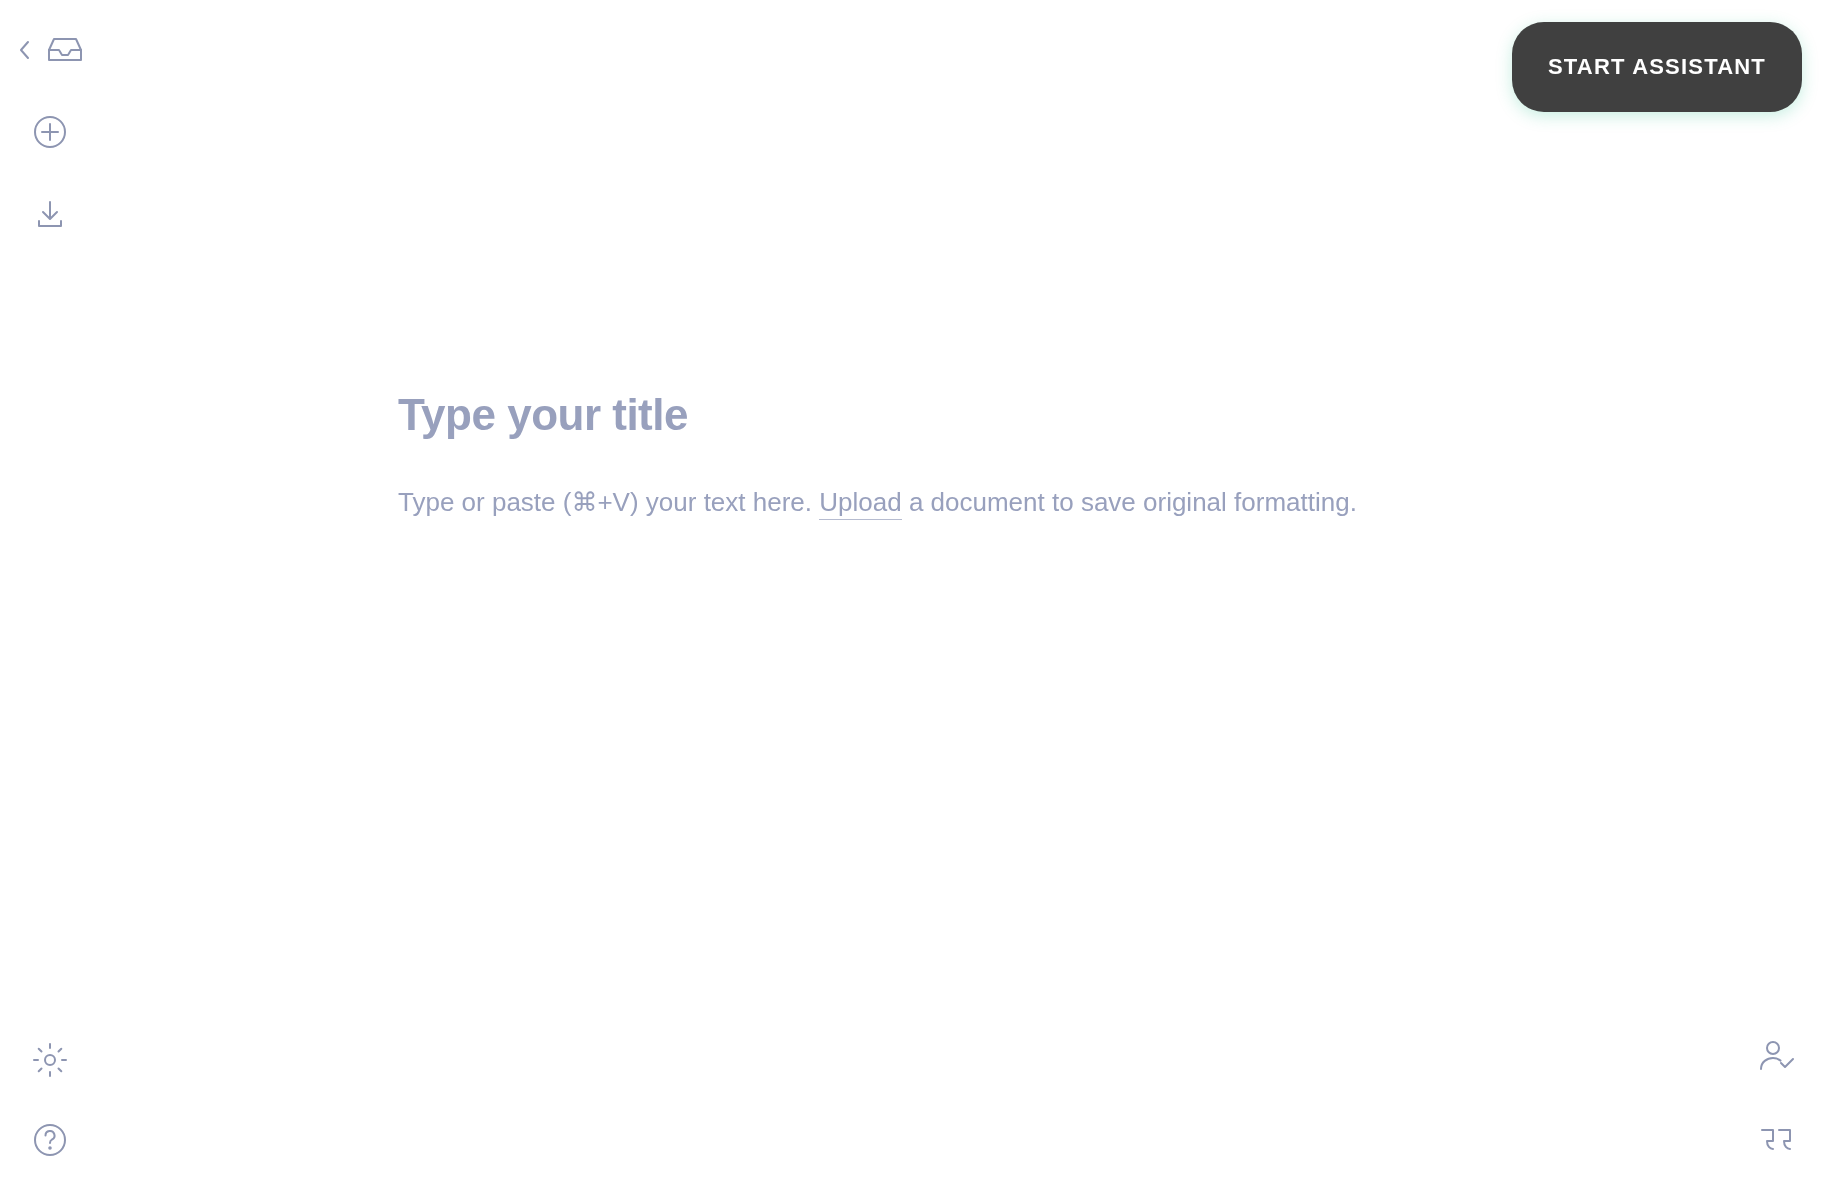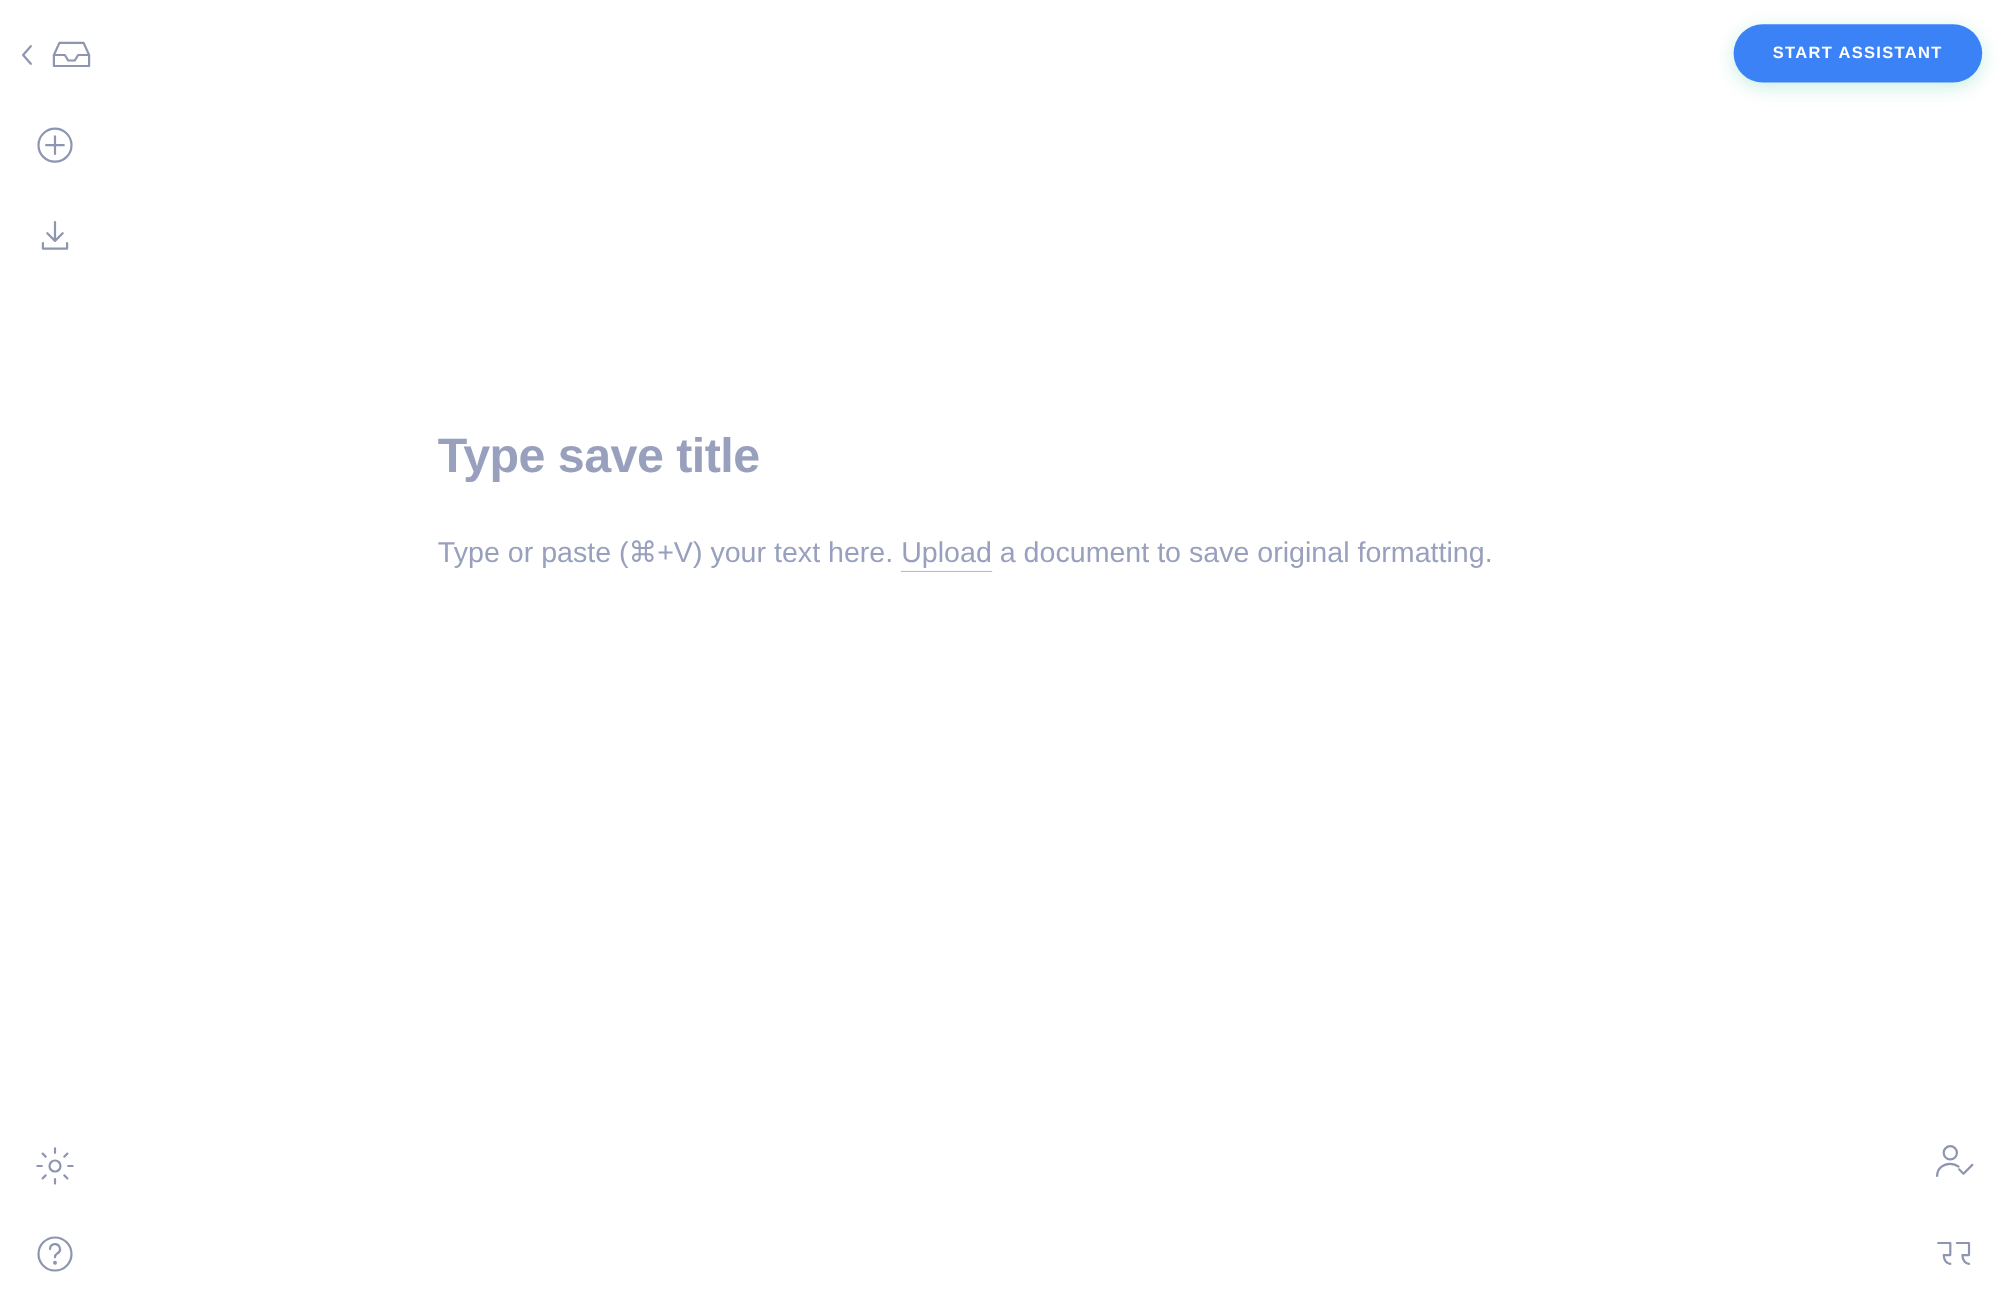--- a/index.html
+++ b/index.html
@@ -63,26 +63,26 @@
       right: 28px;
       display: flex;
       flex-direction: column;
       align-items: center;
       gap: 44px;
     }
     .start-assistant-btn {
       position: absolute;
       top: 22px;
       right: 22px;
-      padding: 18px 36px;
-      background: #3b82f6;
+      padding: 32px 36px;
+      background: #404040;
       color: #fff;
       border: none;
       border-radius: 32px;
-      font-size: 15px;
+      font-size: 22px;
       font-weight: 700;
       letter-spacing: 1.2px;
       cursor: pointer;
       box-shadow: 0 4px 16px rgba(34,192,139,0.25);
     }
     .editor-area {
       position: absolute;
       top: 390px;
       left: 398px;
       width: 1030px;
@@ -172,17 +172,17 @@
       <path d="M20 3 L31 3 L31 14 L25 14 C25 19 28 22 31 22 L31 22"></path>
     </svg>
   </div>
 </div>
 
 <button class="start-assistant-btn">
   <span>START ASSISTANT</span>
 </button>
 
 <div class="editor-area">
-  <div class="title-placeholder">Type save title</div>
+  <div class="title-placeholder">Type your title</div>
   <div class="body-placeholder">
     <span>Type or paste (⌘+V) your text here. </span><span class="upload-link">Upload</span><span> a document to save original formatting.</span>
   </div>
 </div>
 
 </body></html>

